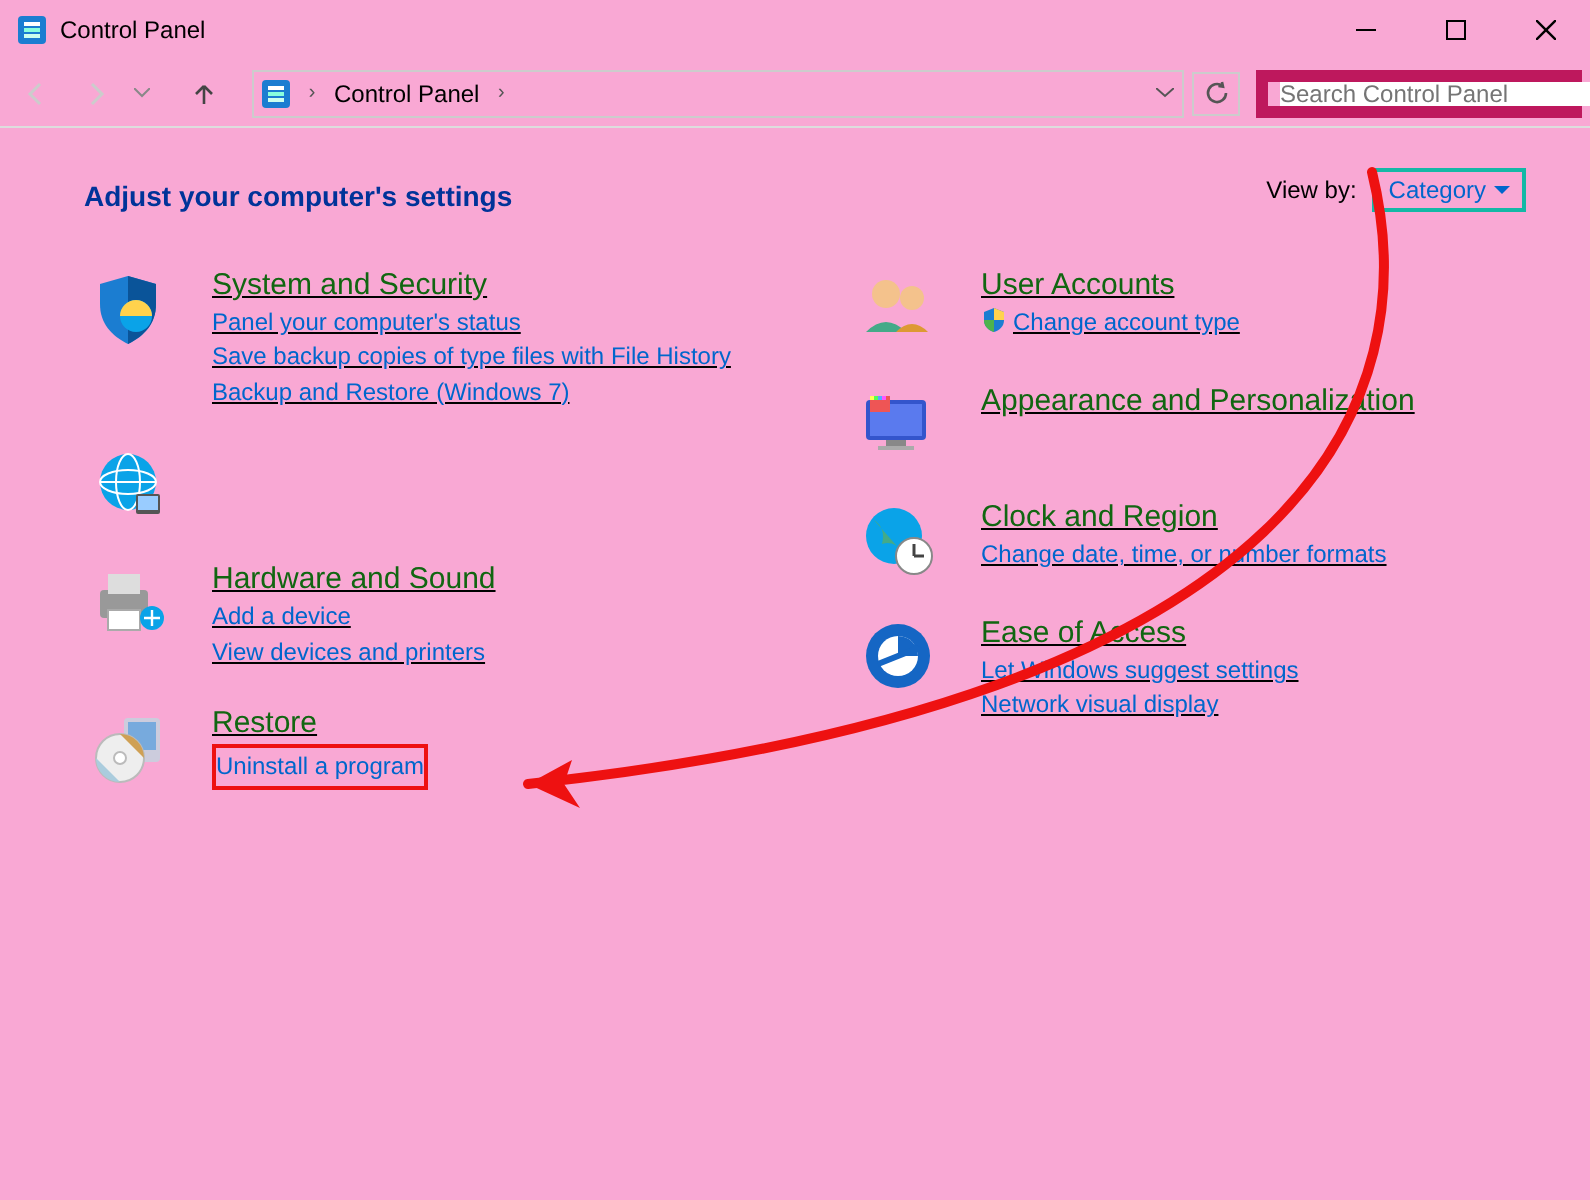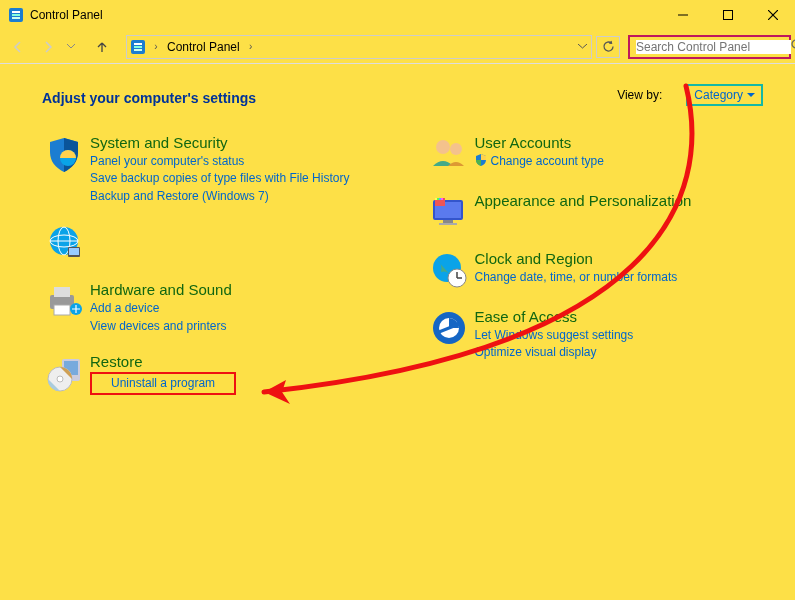--- a/index.html
+++ b/index.html
@@ -19,47 +19,47 @@
     .nav-arrow.active { color: #444; }
     .nav-dd { width: 14px; display: flex; align-items: center; justify-content: center; color: #888; }
     .nav-up { margin-left: 8px; margin-right: 8px; }
     .breadcrumb { display: flex; align-items: center; border: 1px solid #ccc; height: 24px; flex: 1; min-width: 0; }
     .bc-icon-box { width: 22px; height: 22px; display: flex; align-items: center; justify-content: center; }
     .bc-chev { width: 14px; display: flex; align-items: center; justify-content: center; font-size: 10px; color: #555;}
     .bc-text { font-size: 12px; padding: 0 4px; }
     .bc-spacer { flex: 1; }
     .bc-dd { width: 18px; height: 22px; display:flex; align-items:center; justify-content:center; color:#555; border-left: 0px solid #ccc;}
     .bc-refresh { width: 24px; height: 22px; display:flex; align-items:center; justify-content:center; color:#555; margin-left:2px; border:1px solid #ccc;}
-    .searchbox { width: 163px; height: 24px; border: 2px solid #be185d; margin-left: 6px; display: flex; align-items: center; padding: 0 6px; }
+    .searchbox { width: 163px; height: 24px; border: 6px solid #be185d; margin-left: 6px; display: flex; padding: 0 6px; }
     .searchbox input { border: none; outline: none; font-size: 12px; flex: 1; color: #777; }
     .searchbox .mag { color: #555; }
 
     
     .content { padding: 20px 32px 20px 42px; position: relative; }
     .header-row { display: flex; align-items: flex-end; justify-content: space-between; margin-bottom: 28px; }
     .page-title { color: #003399; font-size: 14px; font-weight: bold; }
-    .viewby { font-size: 12px; display: flex; align-items: center; gap: 24px; }
+    .viewby { font-size: 12px; display: flex; align-items: center; gap: 8px; }
     .viewby-label { color: #000; }
     .viewby-value { color: #0066cc; display:flex; align-items:center; gap:4px; border: 2px solid #14b8a6; padding: 2px 6px;}
 
     .columns { display: flex; gap: 48px; }
     .col { flex: 1; }
-    .category { display: flex; gap: 4px; margin-bottom: 18px; }
+    .category { display: flex; gap: 20px; margin-bottom: 18px; text-decoration: underline; }
     .category .icon { width: 44px; height: 40px; flex-shrink: 0; display:flex; align-items:flex-start; justify-content:center; }
     .category h3 { color: #116611; font-size: 15px; font-weight: normal; margin-bottom: 2px; cursor: pointer; }
     .category .links a { display: block; color: #0066cc; font-size: 12px; text-decoration: none; line-height: 1.45; cursor: pointer; }
     .category .links .shield-link { position: relative; padding-left: 16px; }
     .shield-mini { position:absolute; left:0; top:1px; }
 
-    .highlight-box { border: 2px solid #e11; padding: 1px 19px; display: inline-block; }
+    .highlight-box { border: 2px solid #e11; padding: 1px 0; display: inline-block; }
 
     
     .annot { position: absolute; pointer-events: none; }
     body::after { content:""; position:absolute; right:0; bottom:0; left:0; top:0; box-shadow: 3px 3px 6px rgba(0,0,0,0.4); pointer-events:none; }
-    .inner { position:absolute; inset:0; background:#fde047; }
+    .inner { position:absolute; inset:0; background:#f9a8d4; }
   </style>
 </head>
 <body>
 
 <div class="inner">
 
   <div class="titlebar">
     <span class="titlebar-icon">
       <svg viewBox="0 0 16 16">
           <rect x="1" y="1" width="14" height="14" rx="2" fill="#1b7dd1"></rect>
@@ -309,21 +309,21 @@
                 <circle cx="20" cy="20" r="10" fill="#fff"></circle>
                 <path d="M20 10 A10 10 0 0 1 30 20 L20 20 Z" fill="#1566c4"></path>
                 <path d="M10 24 L30 16" stroke="#1566c4" stroke-width="3"></path>
                 <path d="M28 14 L32 16 L28 20" fill="#1566c4"></path>
               </svg>
           </div>
           <div>
             <h3>Ease of Access</h3>
             <div class="links">
               <a>Let Windows suggest settings</a>
-              <a>Optimize visual display</a>
+              <a>Network visual display</a>
             </div>
           </div>
         </div>
 
       </div>
     </div>
 
     <svg class="annot" style="left:214px; top:6px; width:490px; height:340px;" viewBox="0 0 490 340">
       <path d="M 472 16 C 500 130, 440 280, 50 322" fill="none" stroke="#e11" stroke-width="5" stroke-linecap="round"></path>
       <path d="M 50 322 L 72 310 L 68 322 L 76 334 Z" fill="#e11"></path>

